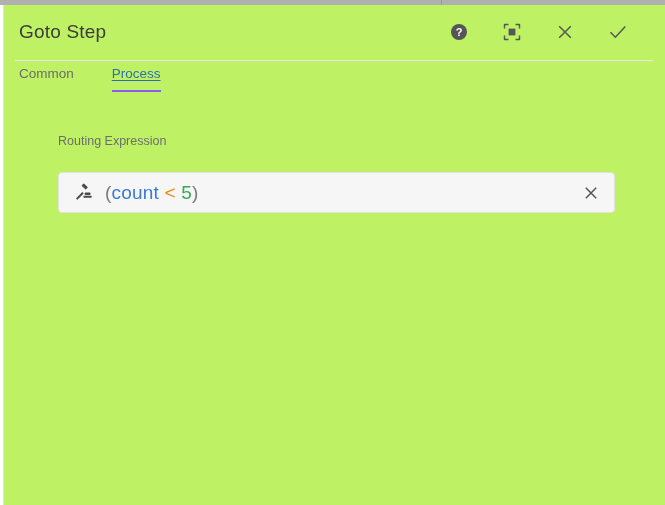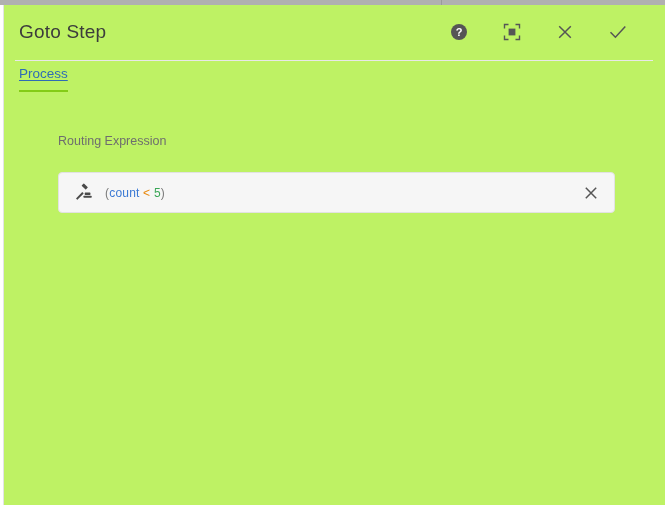--- a/index.html
+++ b/index.html
@@ -104,21 +104,21 @@
     cursor: pointer;
     padding-bottom: 8px;
     line-height: 16px;
     white-space: nowrap;
     border-bottom: 2px solid transparent;
   }
   .tab.active {
     color: #2f6cb5;
     text-decoration: underline;
     text-underline-offset: 2px;
-    border-bottom: 2px solid #84cc16;
+    border-bottom: 2px solid #8b5cf6;
   }
 
   
   .form {
     padding: 30px 0 0 54px;
   }
   .field { margin-bottom: 12px; }
   .field-label {
     font-size: 12.5px;
     color: #6e6e6e;
@@ -166,21 +166,21 @@
     width: 20px;
     height: 20px;
     margin-right: 12px;
     color: #4a4a4a;
     display: flex;
     align-items: center;
     justify-content: center;
     flex: 0 0 auto;
   }
   .expr-text {
-    font-size: 12px;
+    font-size: 19px;
     letter-spacing: 0.2px;
     white-space: nowrap;
   }
   .expr-text .tok-paren { color: #7b7b7b; }
   .expr-text .tok-var   { color: #3b79d4; }
   .expr-text .tok-op    { color: #e8870a; }
   .expr-text .tok-num   { color: #3aa757; }
   .expr-clear {
     position: absolute;
     right: 12px;
@@ -233,20 +233,21 @@
       <div class="icon-btn">
         <svg width="20" height="18" viewBox="0 0 20 18" aria-hidden="true">
           <path d="M2.5 9.2 L7.4 14.2 L17.3 3.4" stroke="#555555" stroke-width="1.5" fill="none"></path>
         </svg>
       </div>
     </div>
   </div>
   <div class="header-rule"></div>
 
   <div class="tabs">
+    <div class="tab">Common</div>
     <div class="tab active">Process</div>
   </div>
 
   <div class="form">
 
     <div class="field">
     </div>
 
     <div class="field" style="">
       <div class="field-label">Routing Expression</div>

